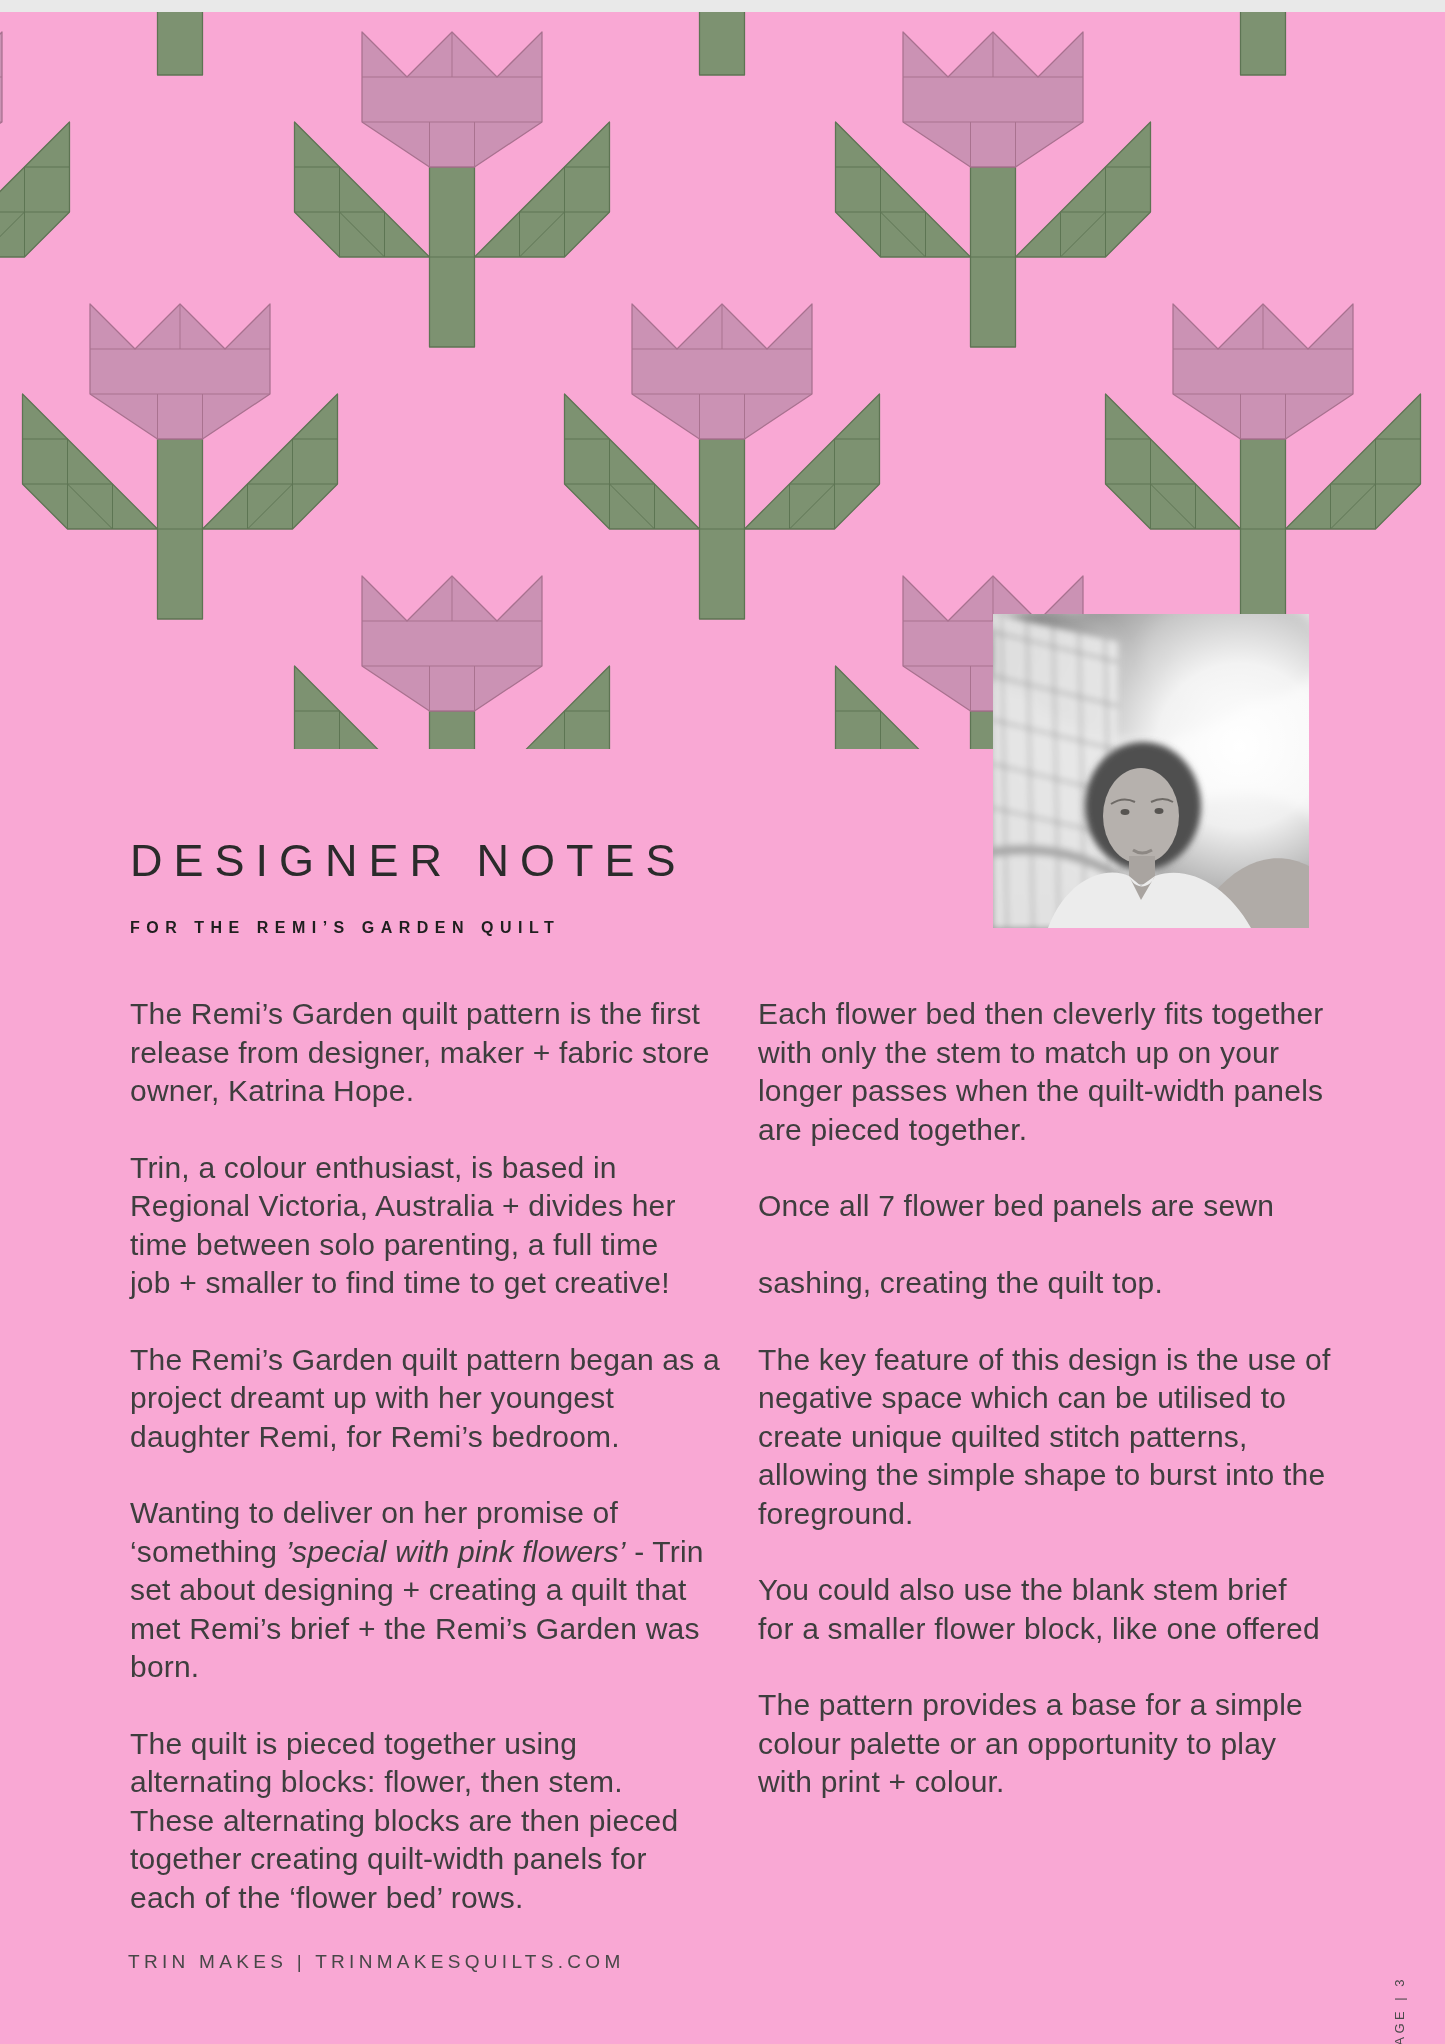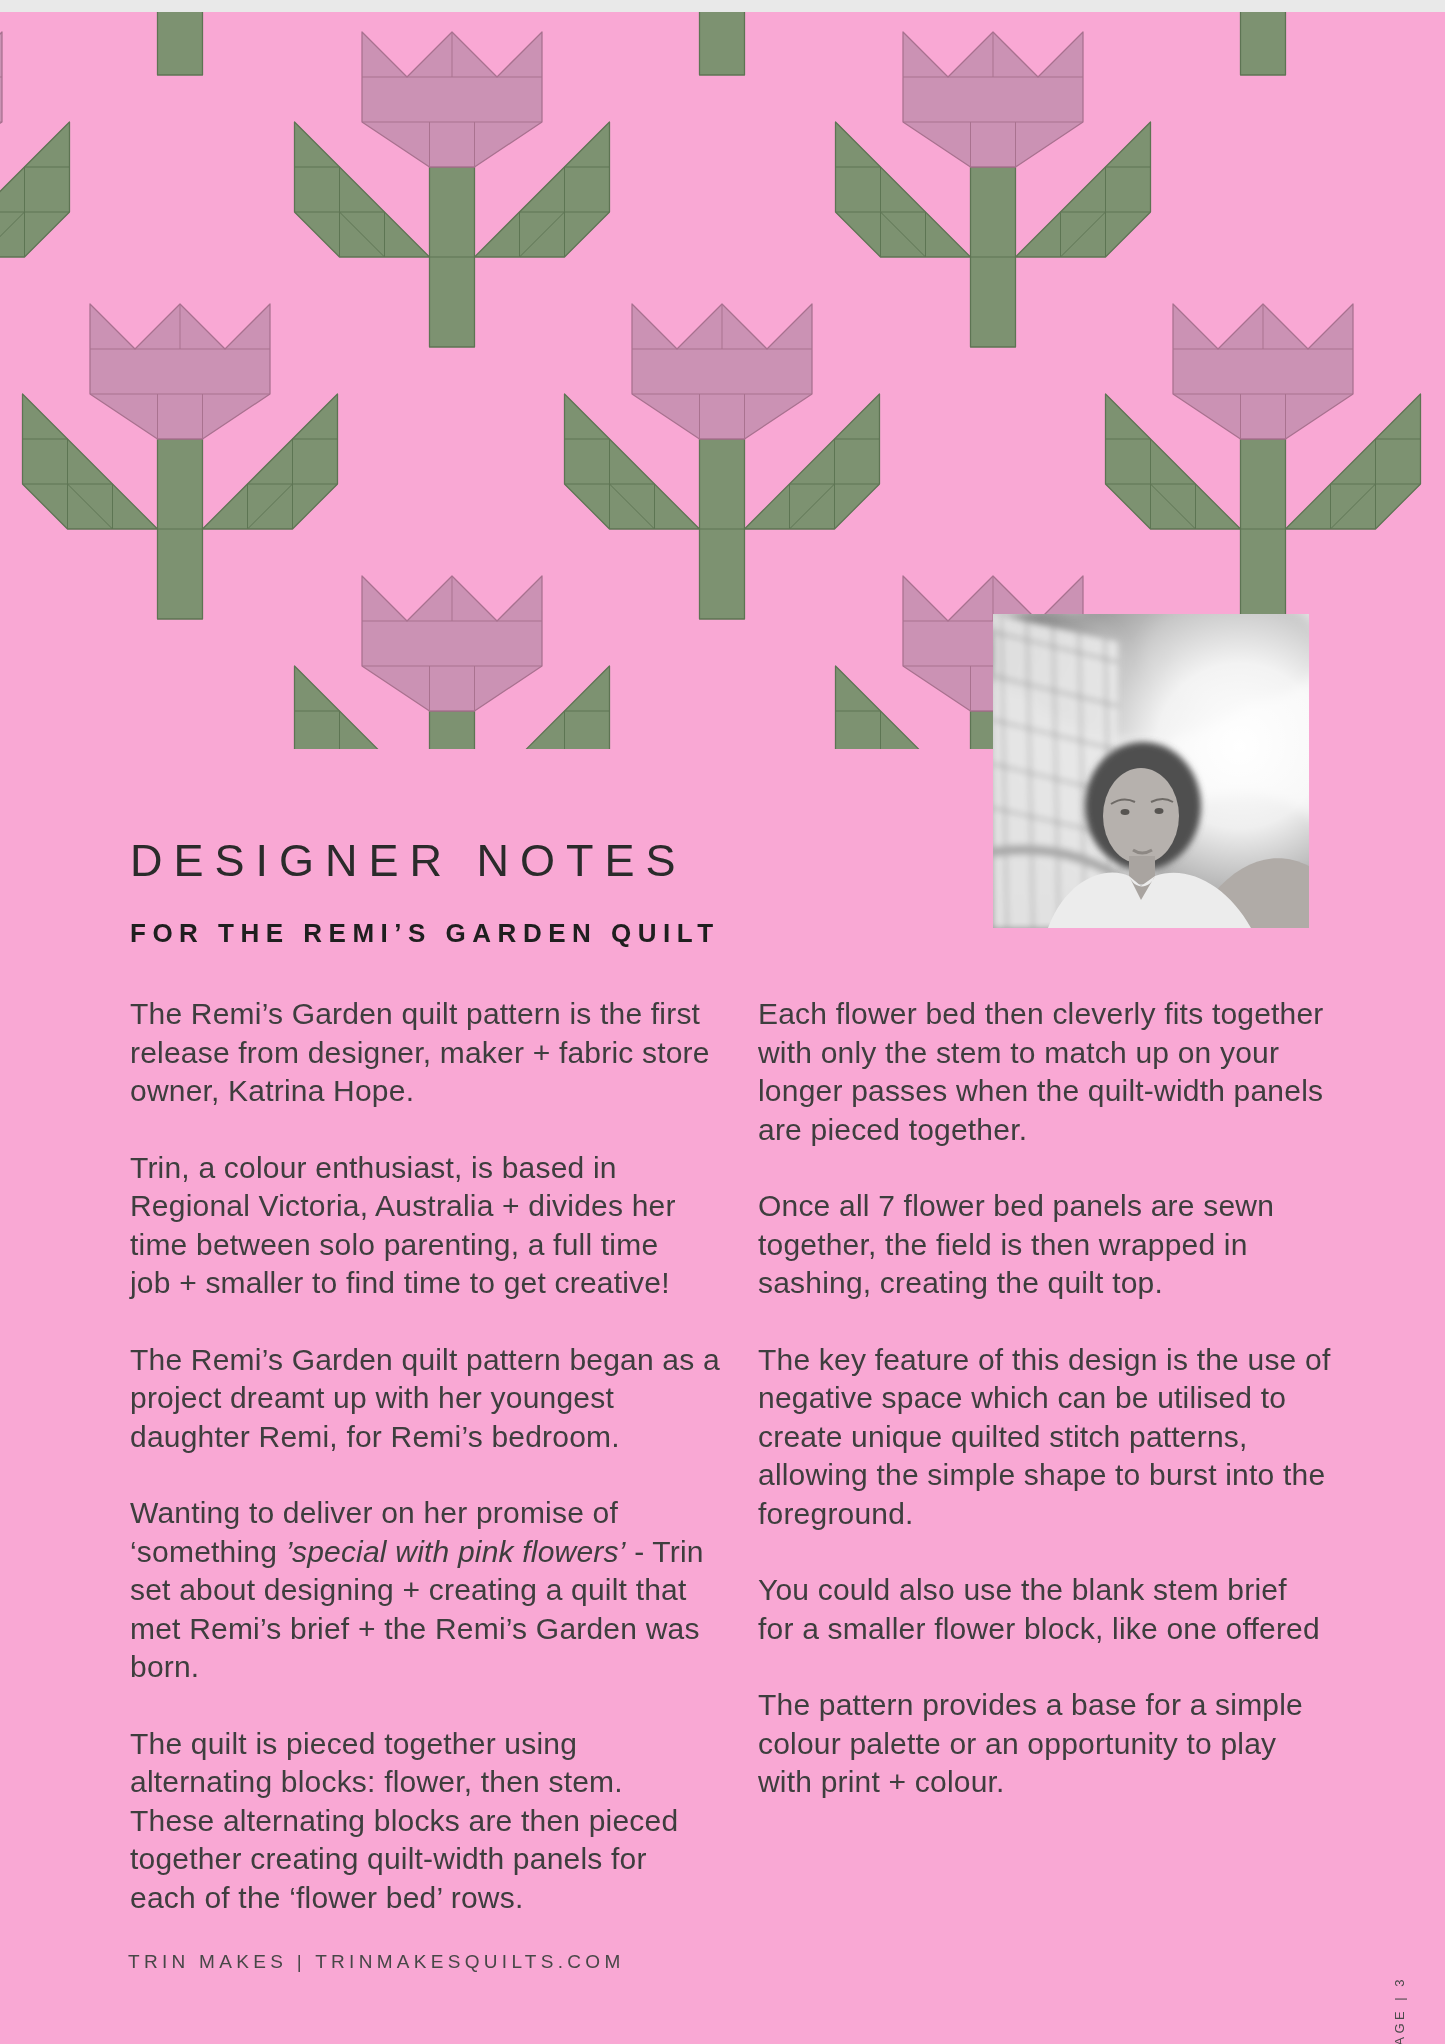--- a/index.html
+++ b/index.html
@@ -14,21 +14,21 @@
   .qp-pseam,.qp-gseam{fill:none;stroke-width:.022;}
   .photo{
     position:absolute;left:993px;top:602px;width:316px;height:314px;overflow:hidden;
   }
   .photo svg{display:block;}
   .page-title{
     position:absolute;left:130px;top:824px;font-size:45px;font-weight:300;
     letter-spacing:11px;color:#2b2b2b;white-space:nowrap;line-height:1.1;
   }
   .page-subtitle{
-    position:absolute;left:130px;top:906px;font-size:26px;font-weight:700;
+    position:absolute;left:130px;top:906px;font-size:16px;font-weight:700;
     letter-spacing:6.5px;color:#1f1f1f;white-space:nowrap;line-height:1.2;
   }
   .col{
     position:absolute;top:983px;width:600px;font-size:30px;line-height:38.5px;
     color:#3e3e3e;letter-spacing:.2px;font-weight:400;
   }
   .col-left{left:130px;}
   .col-right{left:758px;}
   .col p{margin:0 0 38px 0;white-space:nowrap;}
   .col .it{font-style:italic;}
@@ -156,21 +156,21 @@
 
   <div class="col col-left" id="col-left">
       <p><span>The Remi’s Garden quilt pattern is the first</span><br><span>release from designer, maker + fabric store</span><br><span>owner, Katrina Hope.</span></p>
       <p><span>Trin, a colour enthusiast, is based in</span><br><span>Regional Victoria, Australia + divides her</span><br><span>time between solo parenting, a full time</span><br><span>job + smaller to find time to get creative!</span></p>
       <p><span>The Remi’s Garden quilt pattern began as a</span><br><span>project dreamt up with her youngest</span><br><span>daughter Remi, for Remi’s bedroom.</span></p>
       <p><span>Wanting to deliver on her promise of</span><br><span>‘something </span><span class="it">’special with pink flowers’</span><span> - Trin</span><br><span>set about designing + creating a quilt that</span><br><span>met Remi’s brief + the Remi’s Garden was</span><br><span>born.</span></p>
       <p><span>The quilt is pieced together using</span><br><span>alternating blocks: flower, then stem.</span><br><span>These alternating blocks are then pieced</span><br><span>together creating quilt-width panels for</span><br><span>each of the ‘flower bed’ rows.</span></p>
     </div>
   <div class="col col-right" id="col-right">
       <p><span>Each flower bed then cleverly fits  together</span><br><span>with only the stem to match up on your</span><br><span>longer passes when the quilt-width panels</span><br><span>are pieced together.</span></p>
-      <p><span>Once all 7 flower bed panels are sewn</span><br><span>together, the field is then wrapped in</span><br><span>sashing, creating the quilt top.</span></p>
+      <p><span>Once all 7 flower bed panels are sewn</span><br><br><span>sashing, creating the quilt top.</span></p>
       <p><span>The key feature of this design is the use of</span><br><span>negative space which can be utilised to</span><br><span>create unique quilted stitch patterns,</span><br><span>allowing the simple shape to burst into the</span><br><span>foreground.</span></p>
       <p><span>You could also use the blank stem brief</span><br><span>for a smaller flower block, like one offered</span><br></p>
       <p><span>The pattern provides a base for a simple</span><br><span>colour palette or an opportunity to play</span><br><span>with print + colour.</span></p>
     </div>
 
   <div class="footer">TRIN MAKES | TRINMAKESQUILTS.COM</div>
   <div class="page-side">PAGE | 3</div>
 
 </div>
 

